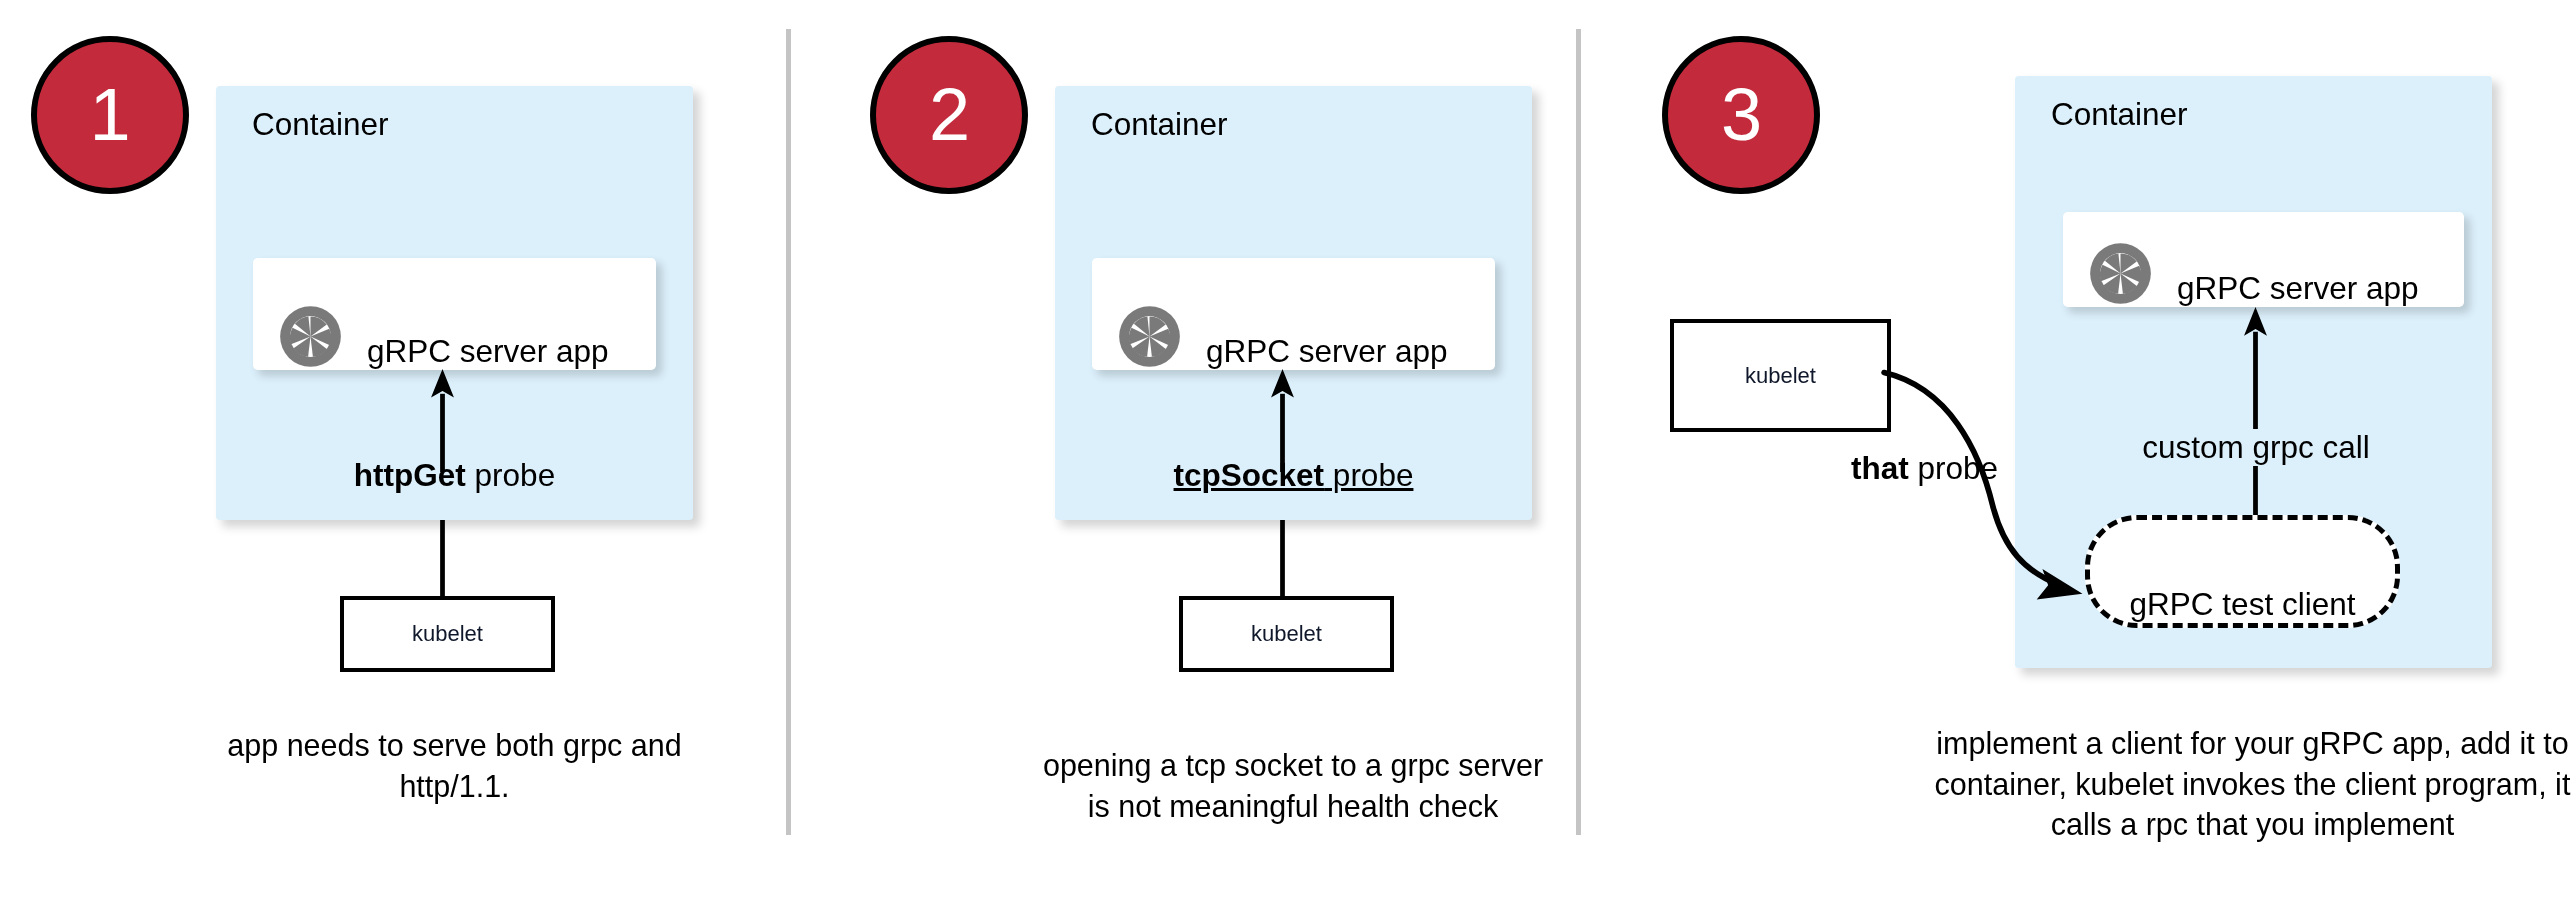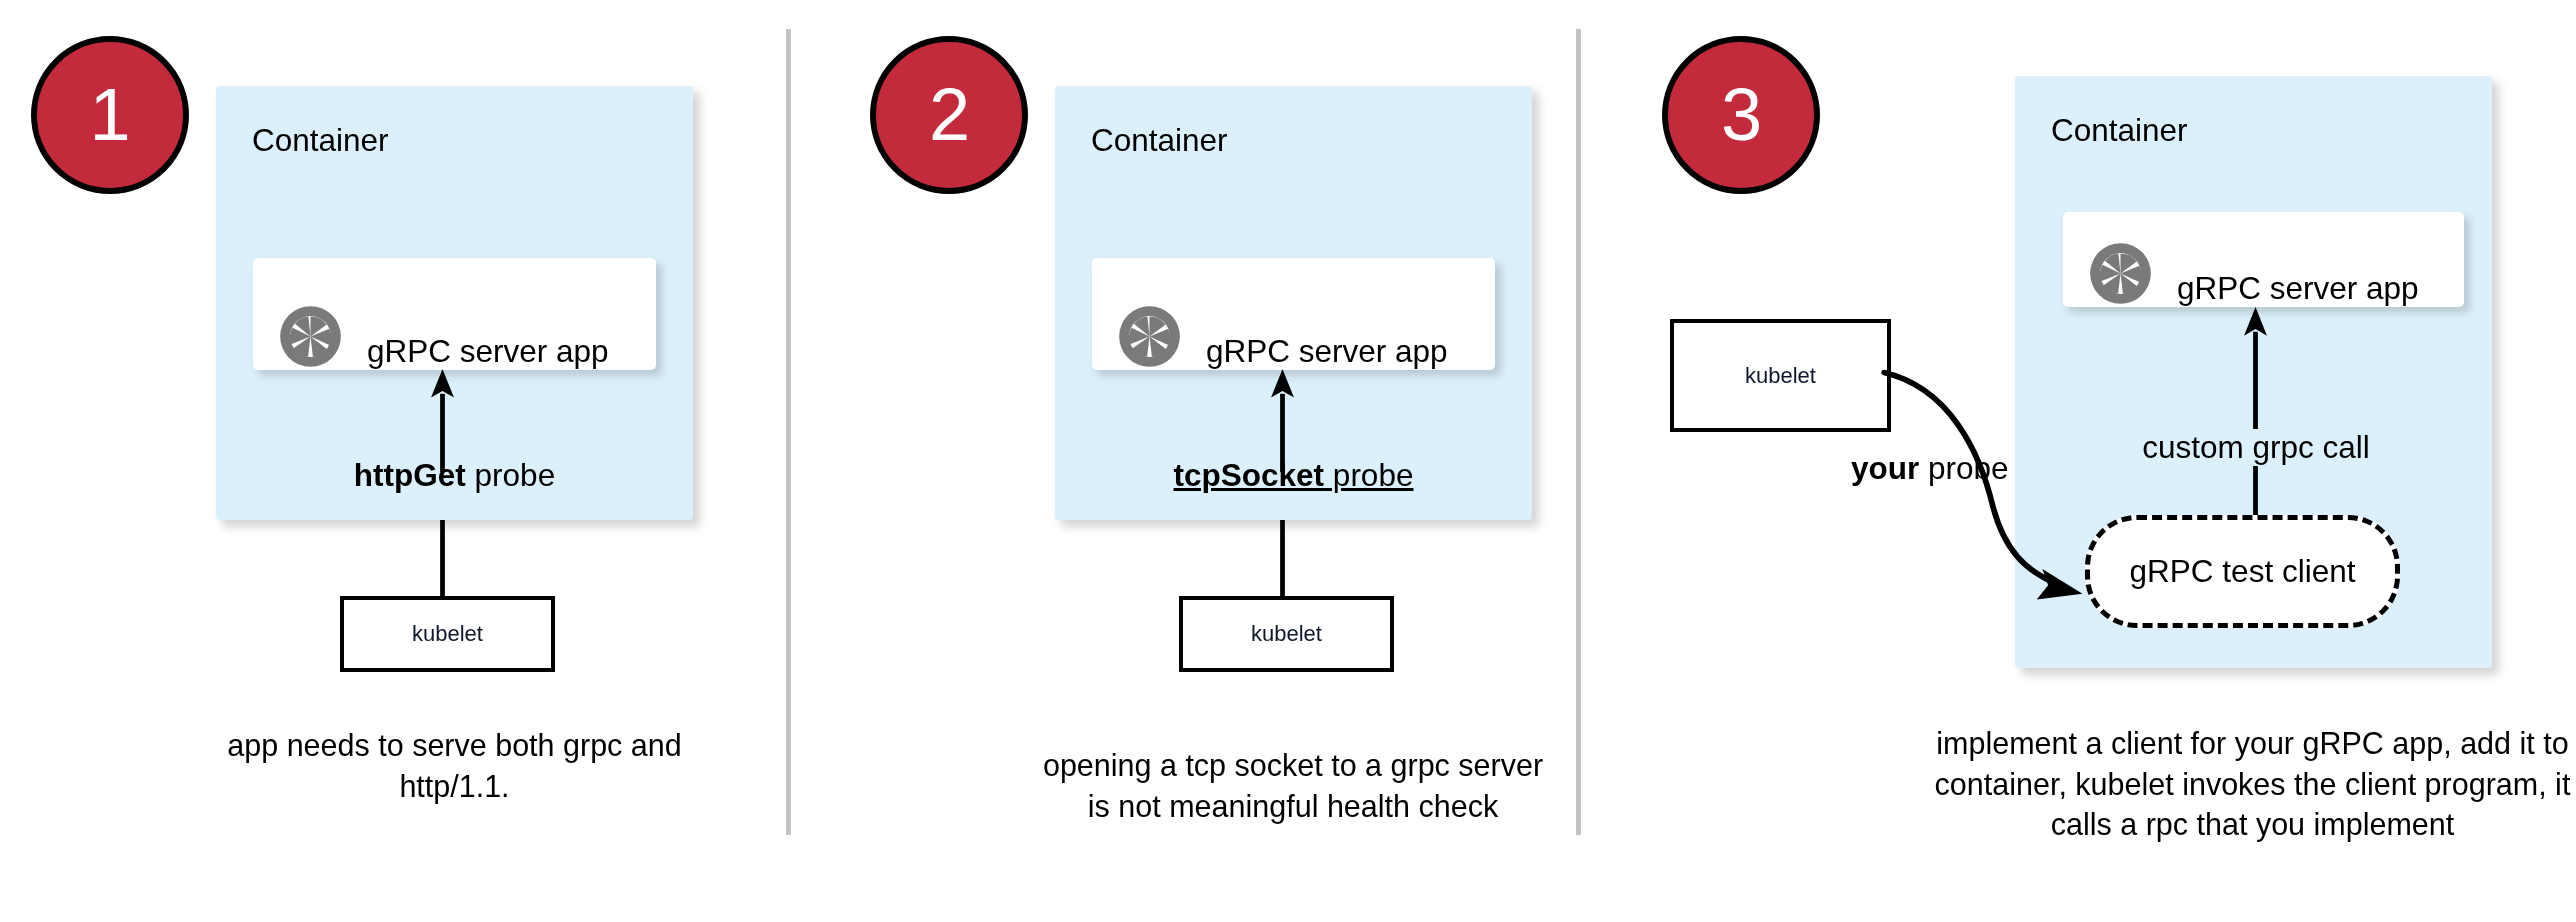--- a/index.html
+++ b/index.html
@@ -42,21 +42,21 @@
 
   
   .container-box{
     position:absolute;
     background:#DCF0FB;
     border-radius:3.8px;
     box-shadow:6.7px 6.7px 9.5px rgba(0,0,0,0.17);
   }
   .container-label{
     position:absolute;
-    left:36px;top:36px;
+    left:36px;top:20px;
     font-size:31.5px;
     color:#000;
     white-space:nowrap;
   }
 
   
   .app-card{
     position:absolute;
     background:#ffffff;
     border-radius:4.8px;
@@ -88,21 +88,21 @@
     color:#0f172a;
   }
 
   
   .dashed-box{
     position:absolute;
     background:#ffffff;
     border:5.7px dashed #000;
     border-radius:52px;
     box-sizing:border-box;
-    display:flex;align-items:center;justify-content:center;
+    display:flex;align-items:flex-end;justify-content:center;
     font-size:31.5px;
     color:#000;
   }
 
   
   .arrow-svg{position:absolute;overflow:visible;pointer-events:none;}
 
   
   .edge-label{
     position:absolute;
@@ -251,21 +251,21 @@
     <div class="plain-box" style="left:1670px;top:319px;width:221px;height:113px;">
       <span>kubelet</span>
     </div>
 
     <svg class="arrow-svg" style="left:1880px;top:363px;width:239px;height:248px;" viewBox="0 0 250 260">
       <path d="M4 10 C 72 26, 104 92, 118 150 C 130 196, 152 218, 186 232" fill="none" stroke="#000" stroke-width="6" stroke-linecap="round"></path>
       <polygon points="212 242 170 216 176 233 164 248" fill="#000"></polygon>
     </svg>
 
     <div class="edge-label" style="left:1851px;top:450px;width:267px;text-align:left;">
-      <b>your</b><span> probe</span>
+      <b>that</b><span> probe</span>
     </div>
 
     <svg class="arrow-svg" style="left:2244px;top:307px;width:23px;height:212px;" viewBox="0 0 24 222">
       <line x1="12" y1="222" x2="12" y2="26" stroke="#000" stroke-width="5"></line>
       <polygon points="12,0 24,30 12,23 0,30" fill="#000"></polygon>
     </svg>
 
     <div class="edge-label" style="left:2070px;top:429px;width:372px;background:#DCF0FB;text-align:center;">custom grpc call</div>
 
     <div class="dashed-box" style="left:2085px;top:515px;width:315px;height:113px;">

